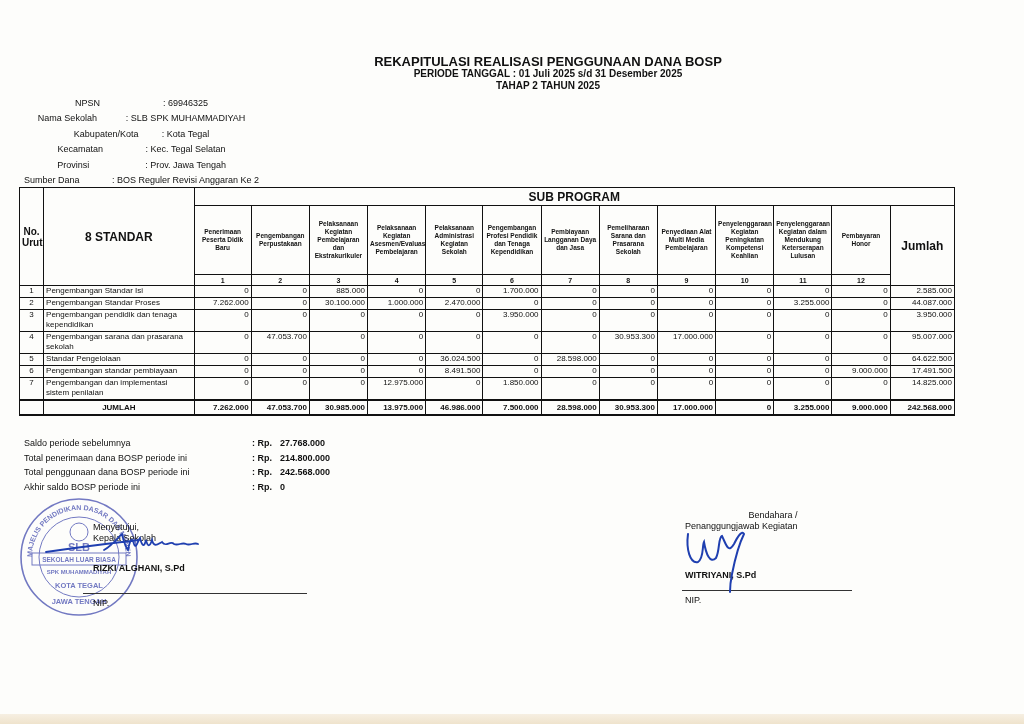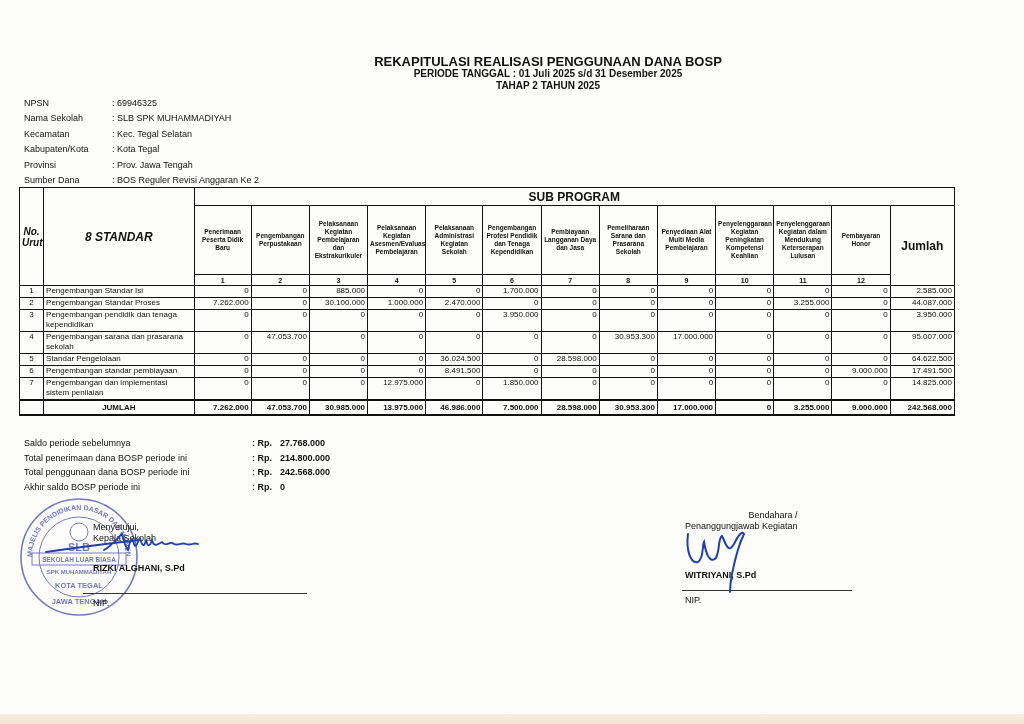--- a/index.html
+++ b/index.html
@@ -16,36 +16,36 @@
   }
   .title-block {
     position: absolute; left: 0; width: 1024px; top: 55px;
     text-align: center; font-weight: bold;
   }
   .title-block .t1 { font-size: 13px; line-height: 13px; margin-left: 72px; }
   .title-block .t2 { font-size: 10px; line-height: 12px; margin-left: 72px; }
   .title-block .t3 { font-size: 10px; line-height: 12px; margin-left: 72px; }
 
   .identity { position: absolute; left: 24px; top: 95px; font-size: 9px; }
-  .identity .row { display: flex; height: 15.5px; align-items: center; }
+  .identity .row { display: flex; height: 15.5px; align-items: center; justify-content: center; }
   .identity .lbl { width: 86px; }
   .identity .val { padding-left: 2px; }
 
   table.report {
     position: absolute; left: 19px; top: 187px;
     border-collapse: collapse; table-layout: fixed;
     width: 936px;
     font-size: 8px;
   }
   table.report td, table.report th {
     border: 1px solid #111; padding: 0 2px; overflow: hidden;
   }
   table.report th { font-weight: bold; text-align: center; margin-left: 16px; }
   .hdr-sub { font-size: 12px; height: 17px; }
-  .hdr-main { font-size: 12px; font-style: italic; }
+  .hdr-main { font-size: 12px; }
   .hdr-col { font-size: 6.5px; line-height: 8px; height: 68px; }
   .hdr-num { font-size: 7px; height: 10px; }
   .hdr-jumlah { font-size: 12px; }
   td.no { text-align: center; vertical-align: top; }
   td.name { vertical-align: top; line-height: 9.5px; }
   td.num { text-align: right; vertical-align: top; }
   tr.r1 td { height: 11px; }
   tr.r2 td { height: 21px; }
   tr.total td { font-weight: bold; height: 13px; vertical-align: middle; }
   tr.total td.name { text-align: center; }
@@ -85,26 +85,26 @@
 <div class="identity">
   <div class="row">
       <span class="lbl">NPSN</span>
       <span class="val">: 69946325</span>
     </div>
   <div class="row">
       <span class="lbl">Nama Sekolah</span>
       <span class="val">: SLB SPK MUHAMMADIYAH</span>
     </div>
   <div class="row">
+      <span class="lbl">Kabupaten/Kota</span>
+      <span class="val">: Kota Tegal</span>
+    </div>
+  <div class="row">
       <span class="lbl">Kecamatan</span>
       <span class="val">: Kec. Tegal Selatan</span>
-    </div>
-  <div class="row">
-      <span class="lbl">Kabupaten/Kota</span>
-      <span class="val">: Kota Tegal</span>
     </div>
   <div class="row">
       <span class="lbl">Provinsi</span>
       <span class="val">: Prov. Jawa Tengah</span>
     </div>
   <div class="row">
       <span class="lbl">Sumber Dana</span>
       <span class="val">: BOS Reguler Revisi Anggaran Ke 2</span>
     </div>
 </div>

